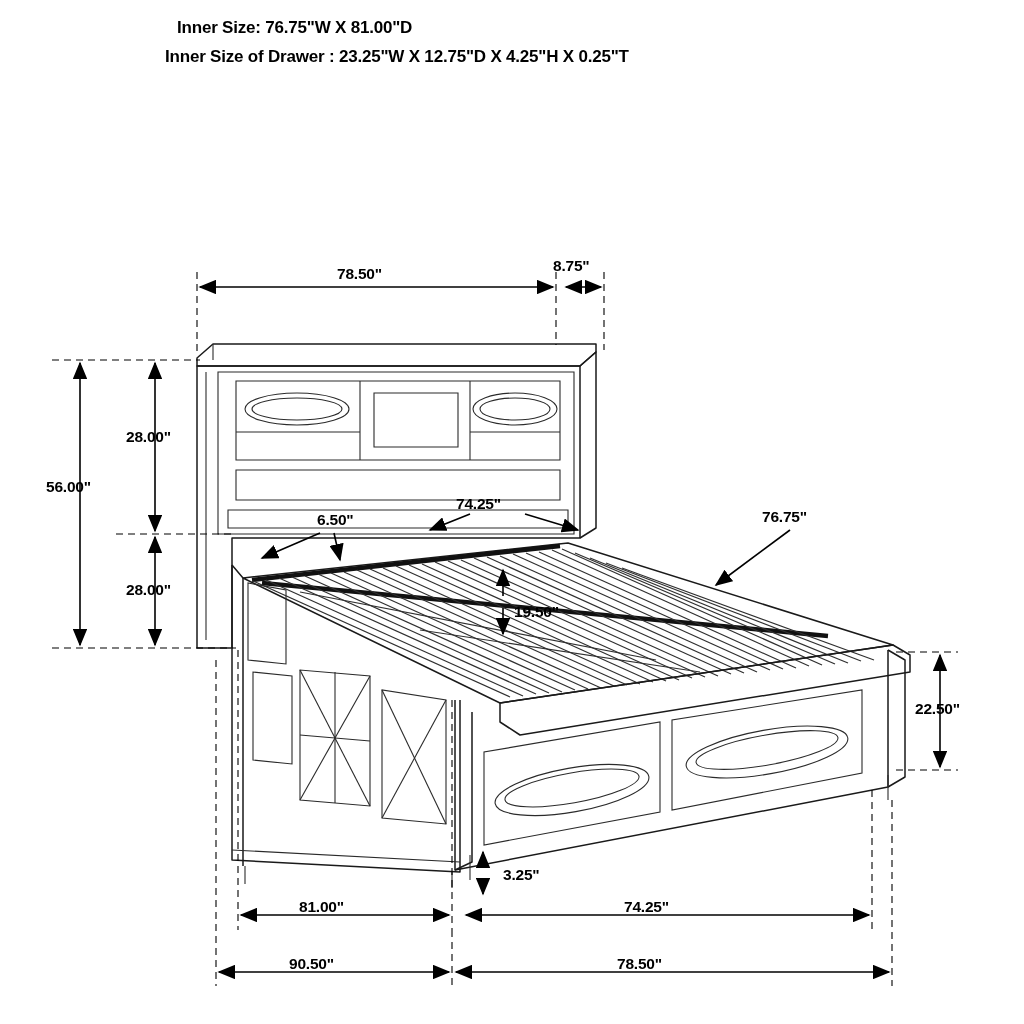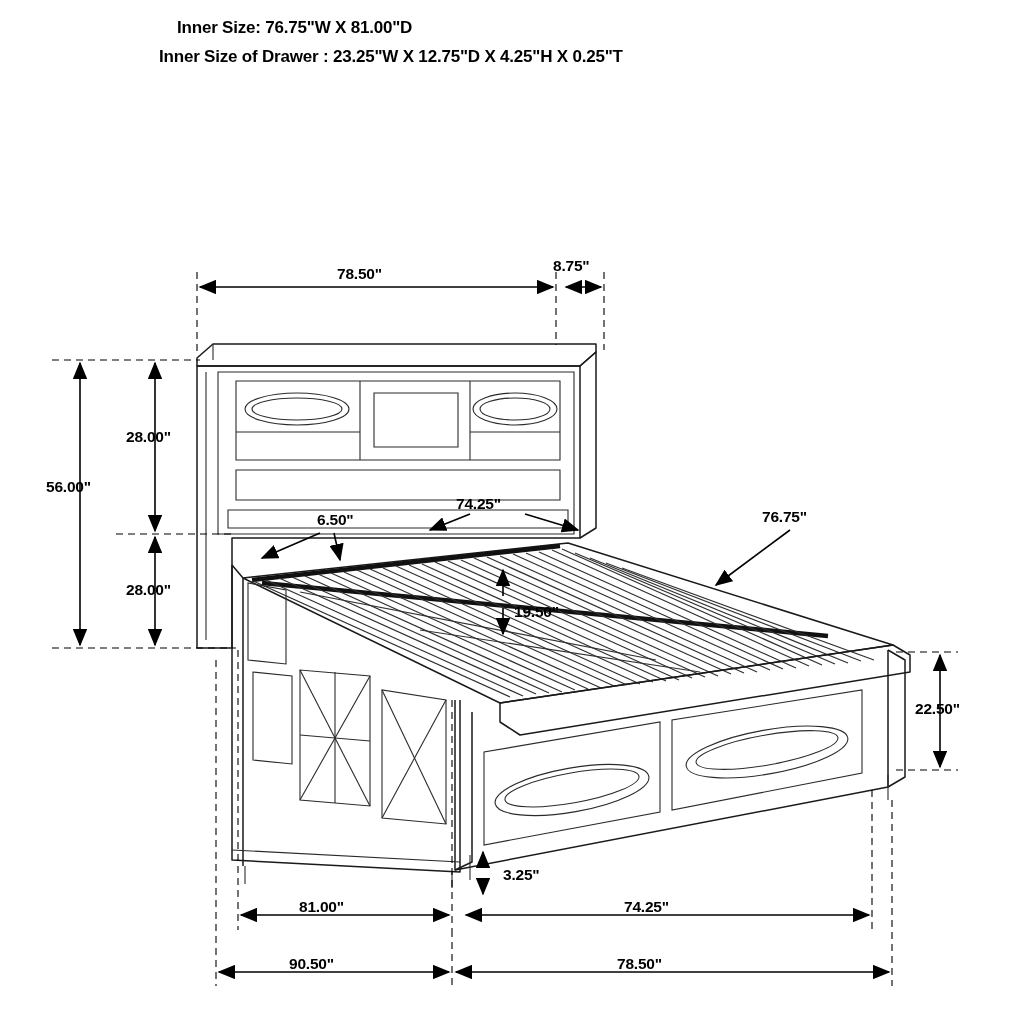--- a/index.html
+++ b/index.html
@@ -17,21 +17,21 @@
   }
   .hdr {
     position: absolute;
     font-weight: bold;
     font-size: 17px;
     color: #000;
     white-space: nowrap;
     letter-spacing: -0.2px;
   }
   #hdr1 { left: 177px; top: 18px; }
-  #hdr2 { left: 159px; top: 47px; }
+  #hdr2 { left: 165px; top: 47px; }
 
   .dim {
     position: absolute;
     font-weight: bold;
     font-size: 15.5px;
     color: #000;
     white-space: nowrap;
     letter-spacing: -0.2px;
   }
   svg.layer {

